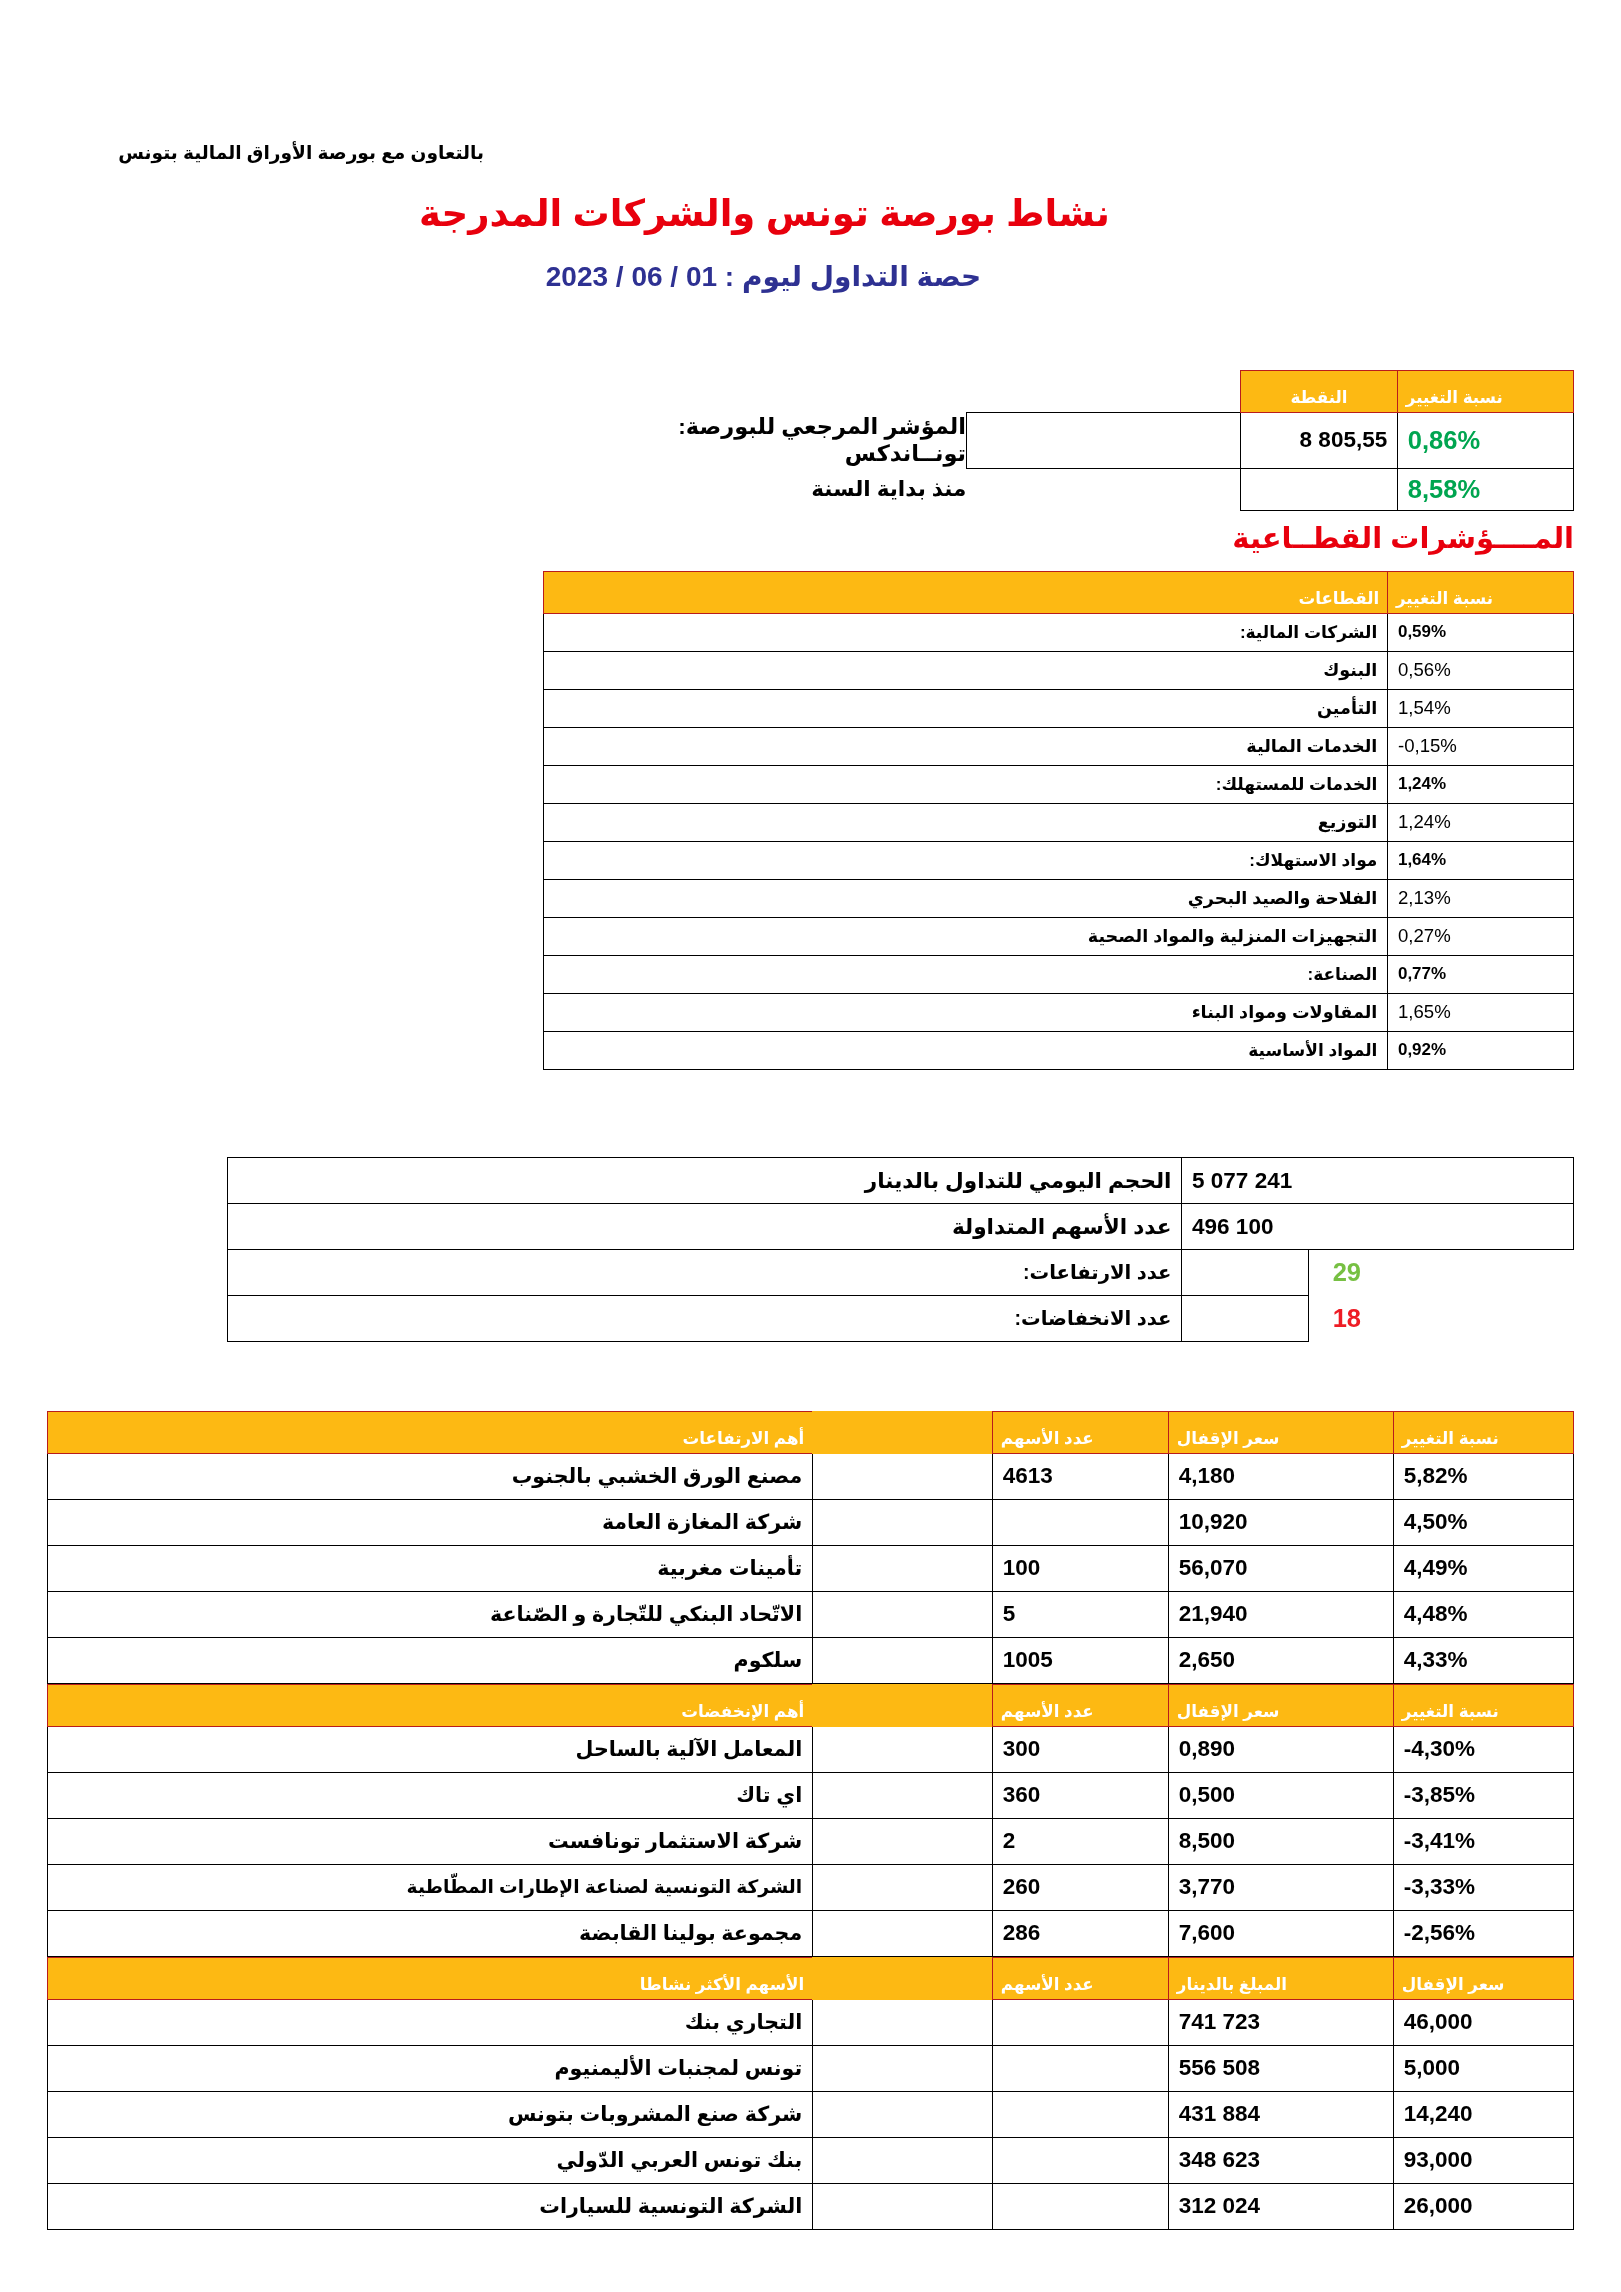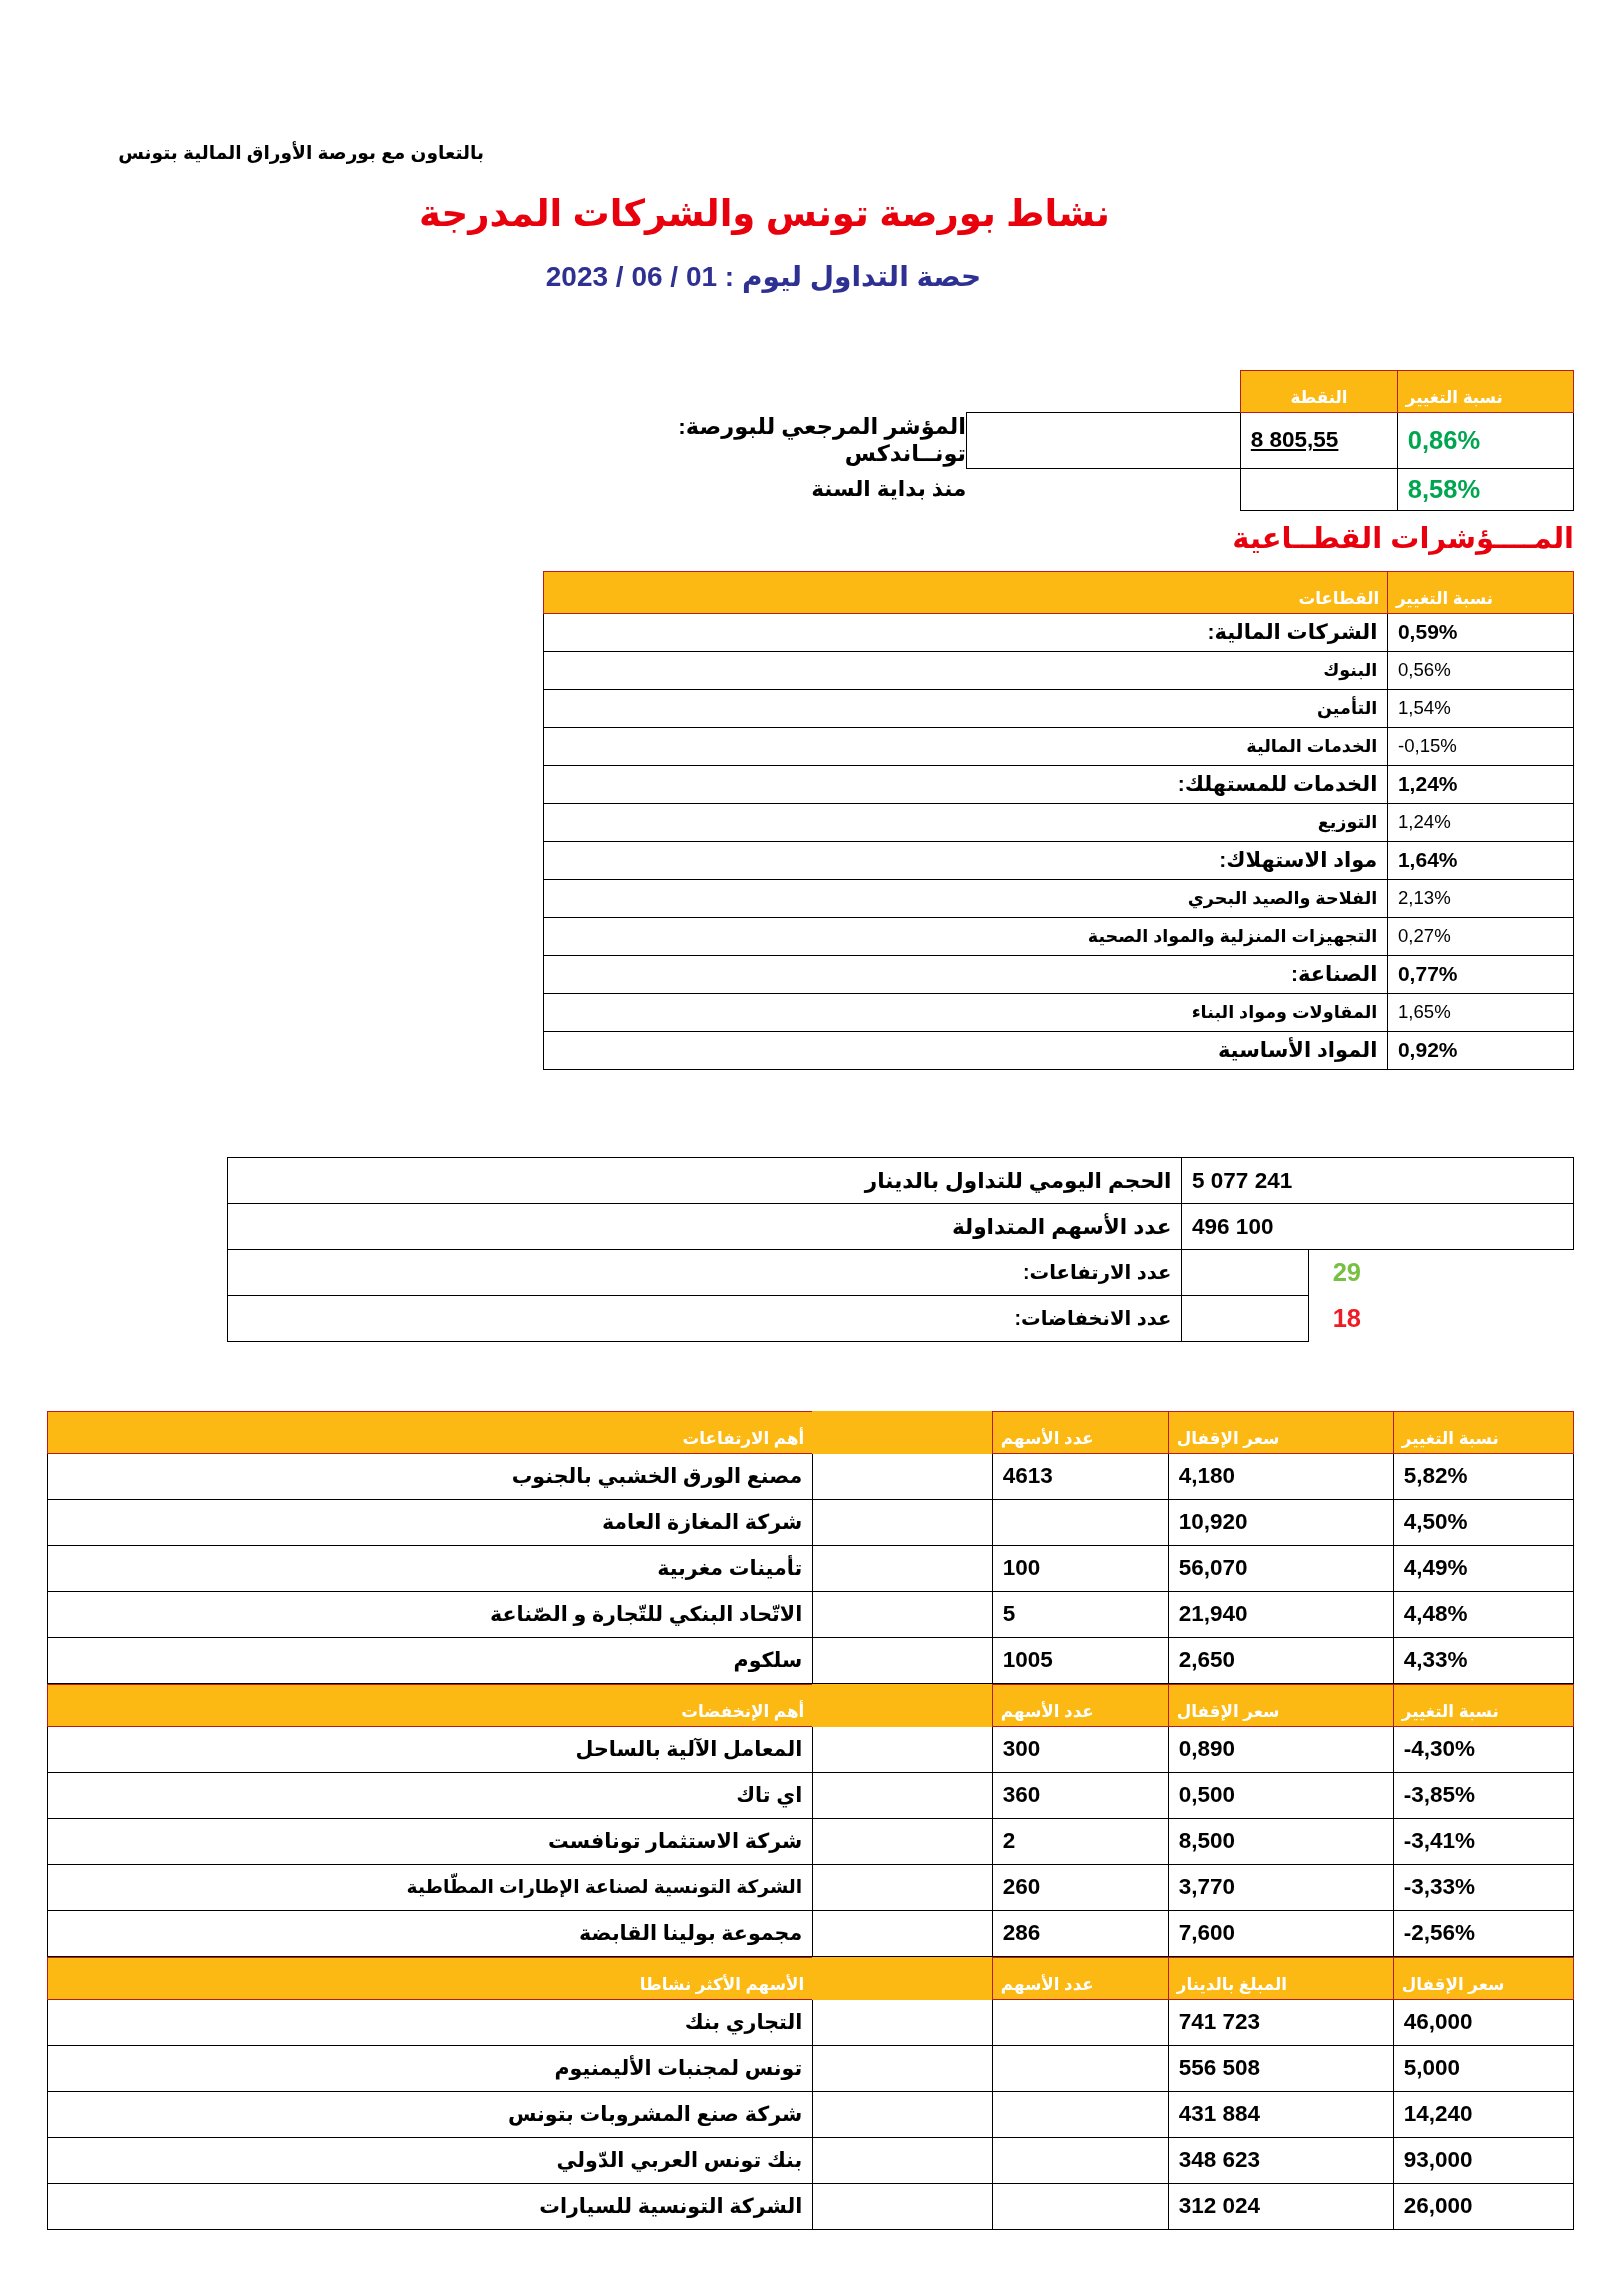--- a/index.html
+++ b/index.html
@@ -114,21 +114,21 @@
   .sector-block {
     position: absolute;
     top: 571px;
     right: 47px;
     width: 1031px;
   }
   .sector-block table { width: 1031px; }
   .sec-pct  { width: 186px; }
   .sec-name { width: 845px; }
   .sector-block td.cellwhite { height: 33px; }
-  .row-major td { font-size: 21px; font-weight: bold; }
+  .row-major td { font-size: 17px; font-weight: bold; }
   .row-minor td { font-size: 18.6px; font-weight: normal; }
   .row-minor td.lbl { font-weight: bold; font-size: 17.6px; }
 
   
   .vol-block {
     position: absolute;
     top: 1157px;
     right: 47px;
     width: 1347px;
   }
@@ -176,21 +176,21 @@
       </colgroup>
       <tbody>
           <tr>
         <td class="hdr-cell" style="text-align:left;">نسبة التغيير</td>
         <td class="hdr-cell" style="text-align:center;">النقطة</td>
         <td style="border:none;background:#fff;"></td>
         <td style="border:none;background:#fff;"></td>
       </tr>
       <tr>
         <td class="cellwhite num green" style="font-size:25.5px;">0,86%</td>
-        <td class="cellwhite num" style="font-size:22.5px;text-align:left;text-decoration:underline;">8 805,55</td>
+        <td class="cellwhite num" style="font-size:22.5px;text-align:right;">8 805,55</td>
         <td class="cellwhite"></td>
         <td class="lbl" style="border:none;font-size:22.5px;padding-right:0;">المؤشر المرجعي للبورصة: تونــاندكس</td>
       </tr>
       <tr>
         <td class="cellwhite num green" style="font-size:25.5px;">8,58%</td>
         <td class="cellwhite"></td>
         <td style="border:none;"></td>
         <td class="lbl" style="border:none;font-size:21.6px;padding-right:0;">منذ بداية السنة</td>
       </tr>
     </tbody>

